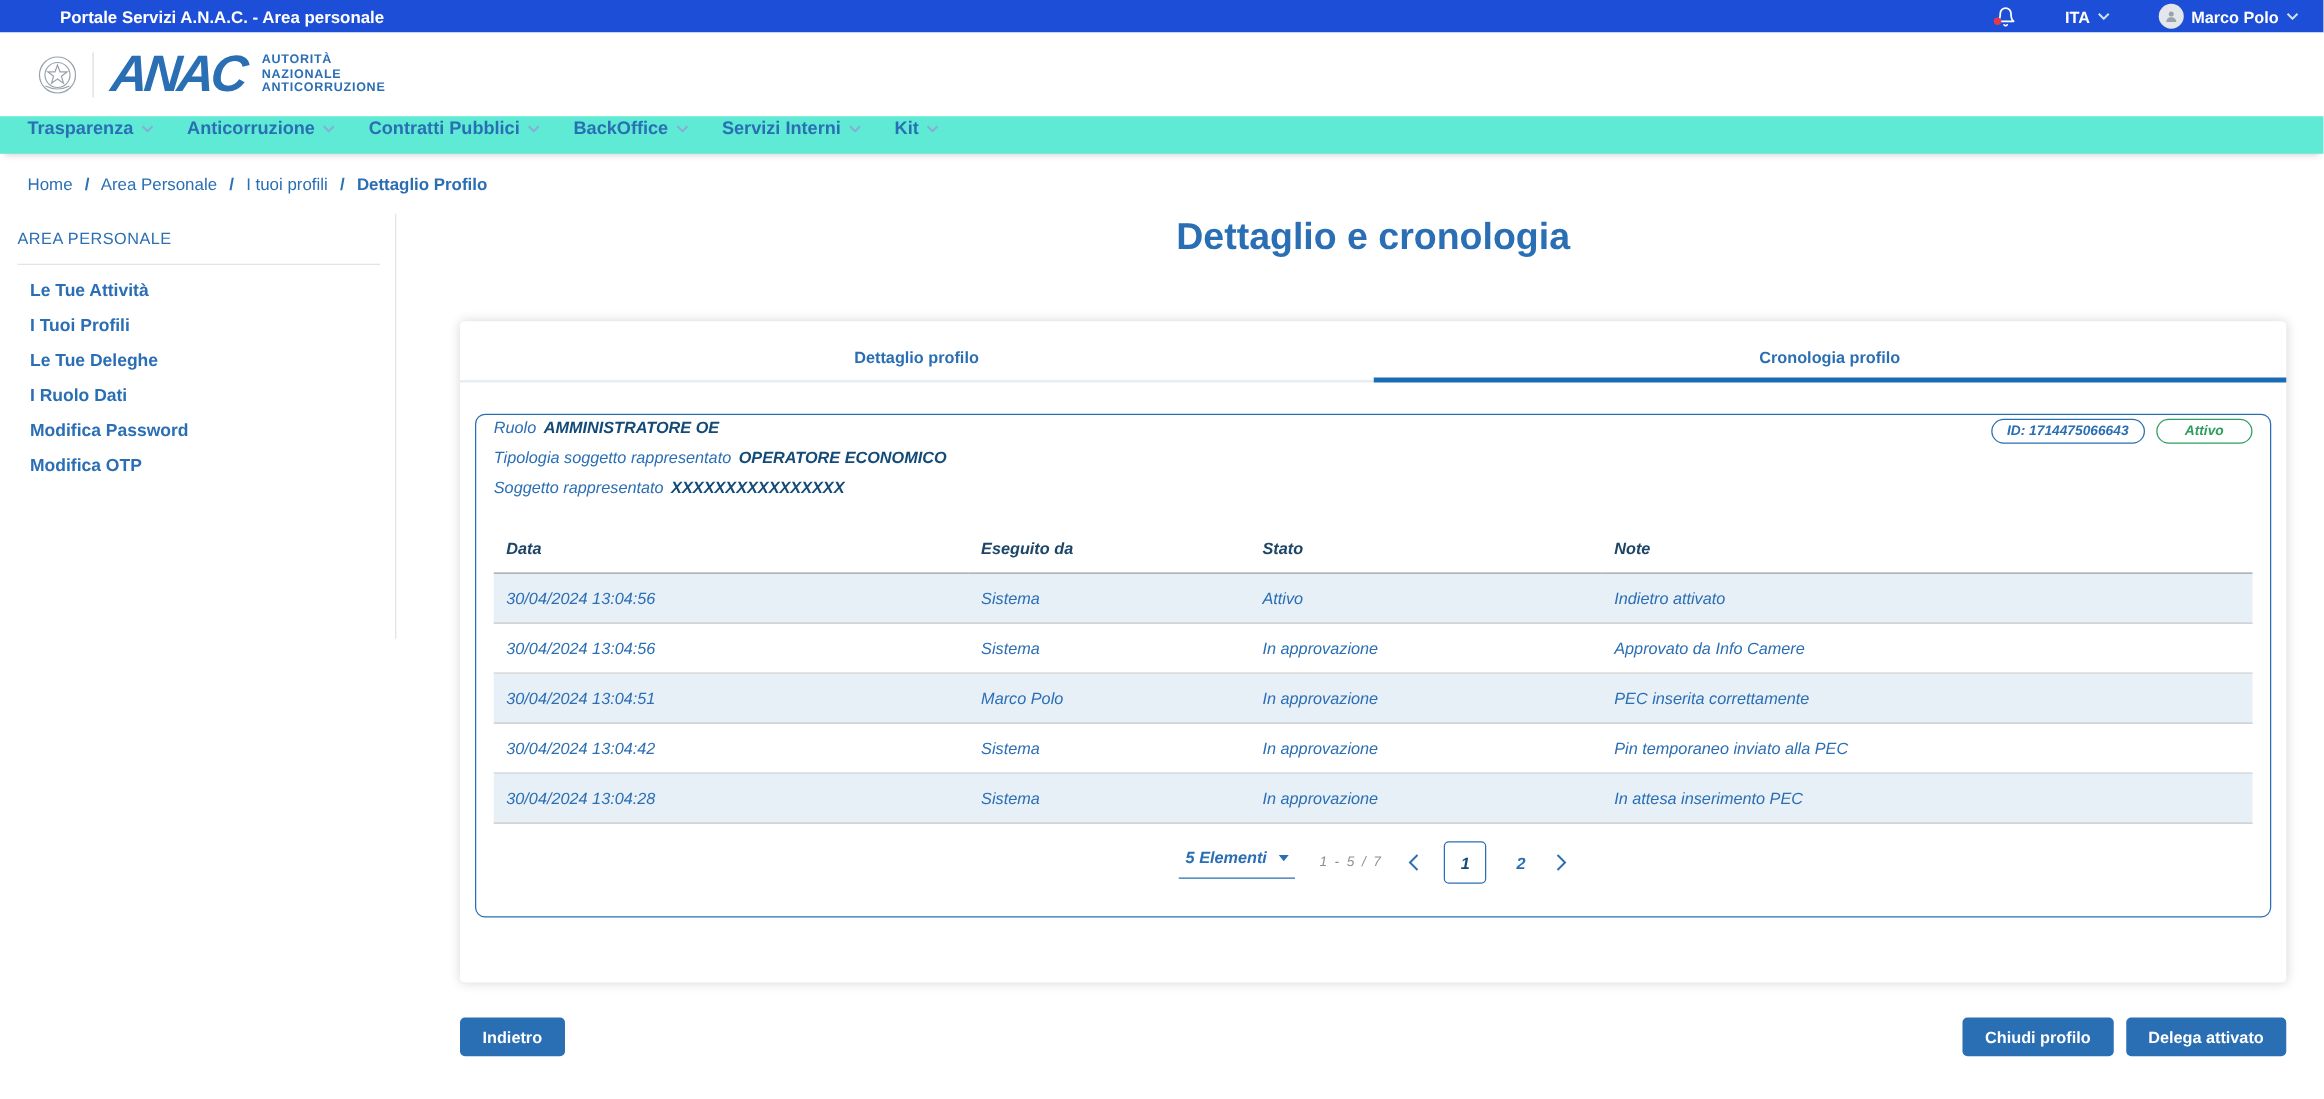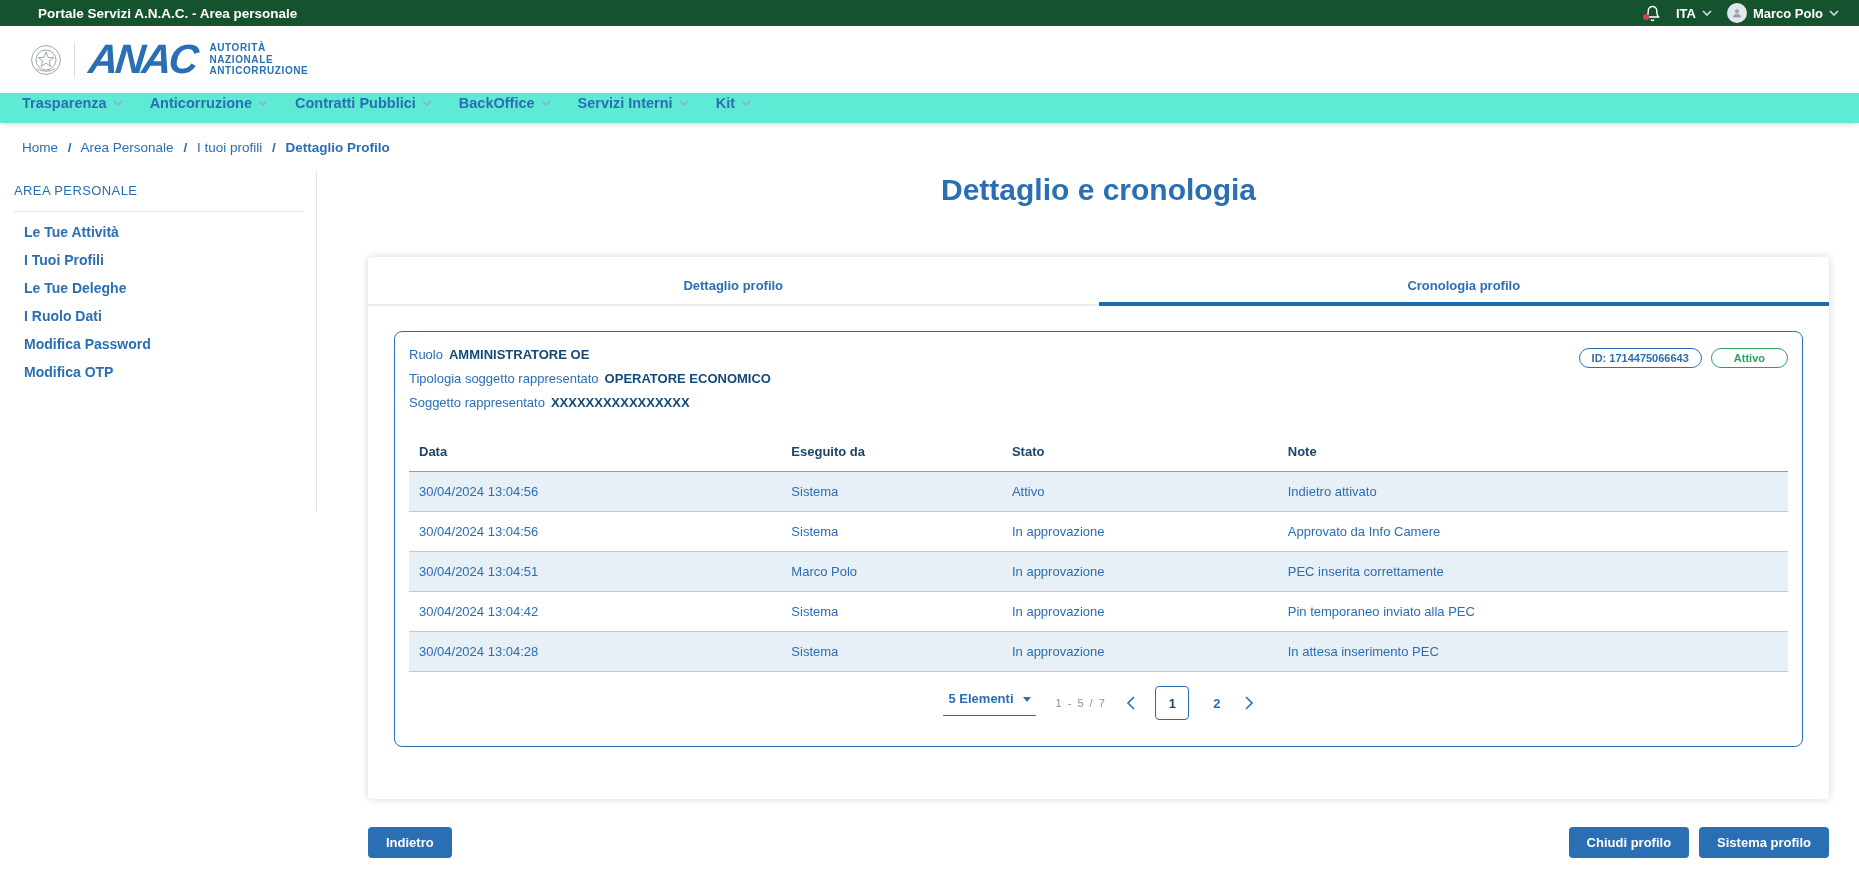--- a/index.html
+++ b/index.html
@@ -1,26 +1,26 @@
 <!DOCTYPE html>
 <html><head>
 <meta charset="utf-8">
 <style>
   * { margin:0; padding:0; box-sizing:border-box; }
   html,body { background:#ffffff; }
   body { font-family:"Liberation Sans", sans-serif; }
   .screen { position:relative; width:1859px; height:879px; background:#ffffff; overflow:hidden; }
 
   
-  .topbar { height:26px; background:#14532d; display:flex; align-items:center; padding:0 20px 0 38px; }
+  .topbar { height:26px; background:#1d4ed8; display:flex; align-items:center; padding:0 20px 0 48px; }
   .topbar-title { color:#ffffff; font-size:13.5px; font-weight:bold; }
   .topbar-right { margin-left:auto; display:flex; align-items:center; gap:15px; color:#ffffff; }
   .bell-wrap { position:relative; width:17px; height:17px; cursor:pointer; }
   .bell-dot { position:absolute; left:-1px; bottom:2px; width:6px; height:6px; border-radius:50%; background:#e0394d; }
-  .tb-item { display:flex; align-items:center; gap:6px; font-size:13px; font-weight:bold; cursor:pointer; }
+  .tb-item { display:flex; align-items:center; gap:6px; font-size:13px; font-weight:bold; cursor:pointer;margin-left:24px; }
   .avatar { width:20px; height:20px; border-radius:50%; background:#e3e6ea; display:flex; align-items:center; justify-content:center; }
 
   
   .header { height:67px; display:flex; align-items:center; padding-left:30px; background:#fff; }
   .logo-divider { width:1px; height:36px; background:#d9dee3; margin:0 14px 0 12px; }
   .logo-anac { font-size:41px; font-weight:bold; font-style:italic; letter-spacing:-3px; color:#2a6eb4; transform:skewX(-6deg); line-height:1; cursor:pointer; }
   .logo-sub { margin-left:14px; color:#2a6eb4; font-size:10px; font-weight:bold; letter-spacing:0.6px; line-height:11.5px; }
 
   
   .nav { display:flex; gap:27px; padding:2px 0 12px 22px; box-shadow:0 4px 5px -3px rgba(0,0,0,0.18); position:relative; background:#5eead4; }
@@ -44,21 +44,21 @@
 
   .main { flex:1; padding-left:51px; padding-right:30px; }
   .main-title { color:#2a6eb4; font-size:30px; font-weight:bold; margin-top:2px;text-align:center; }
 
   
   .card { margin-top:50px; background:#fff; border-radius:4px; box-shadow:0 0 9px rgba(0,0,0,0.16); padding-bottom:52px; }
   .tabs { display:flex; }
   .tab { flex:1; text-align:center; padding:21px 0 11px; color:#2a6eb4; font-size:13px; font-weight:bold; border-bottom:2px solid #e8edf2; cursor:pointer; }
   .tab.active { border-bottom:4px solid #1a6cb5; padding-bottom:9px; }
 
-  .panel { margin:25px 26px 0; border:1px solid #2a6eb4; border-radius:8px; padding:15px 14px 26px; min-height:393px; }
+  .panel { margin:25px 12px 0; border:1px solid #2a6eb4; border-radius:8px; padding:2px 14px 26px; min-height:393px;font-style:italic; }
   .panel-top { display:flex; justify-content:space-between; align-items:flex-start; }
   .info-line { font-size:13px; color:#2a6eb4; margin-bottom:9px; }
   .info-value { font-weight:bold; color:#134a77; margin-left:6px; }
   .badges { display:flex; gap:9px; padding-top:1px; }
   .badge { border-radius:11px; font-size:11px; font-weight:bold; padding:3px 12px; line-height:12px; white-space:nowrap; }
   .badge-id { border:1px solid #2a6eb4; color:#2a6eb4; }
   .badge-status { border:1px solid #2e9e5e; color:#2e9e5e; padding:3px 22px; }
 
   
   .table { margin-top:13px; }
@@ -287,18 +287,18 @@
                 </svg>
             </span>
           </div>
         </div>
       </div>
 
       <div class="actions">
         <button class="btn">Indietro</button>
         <div class="actions-right">
           <button class="btn">Chiudi profilo</button>
-          <button class="btn">Sistema profilo</button>
+          <button class="btn">Delega attivato</button>
         </div>
       </div>
     </div>
   </div>
 </div>
 
 </body></html>

